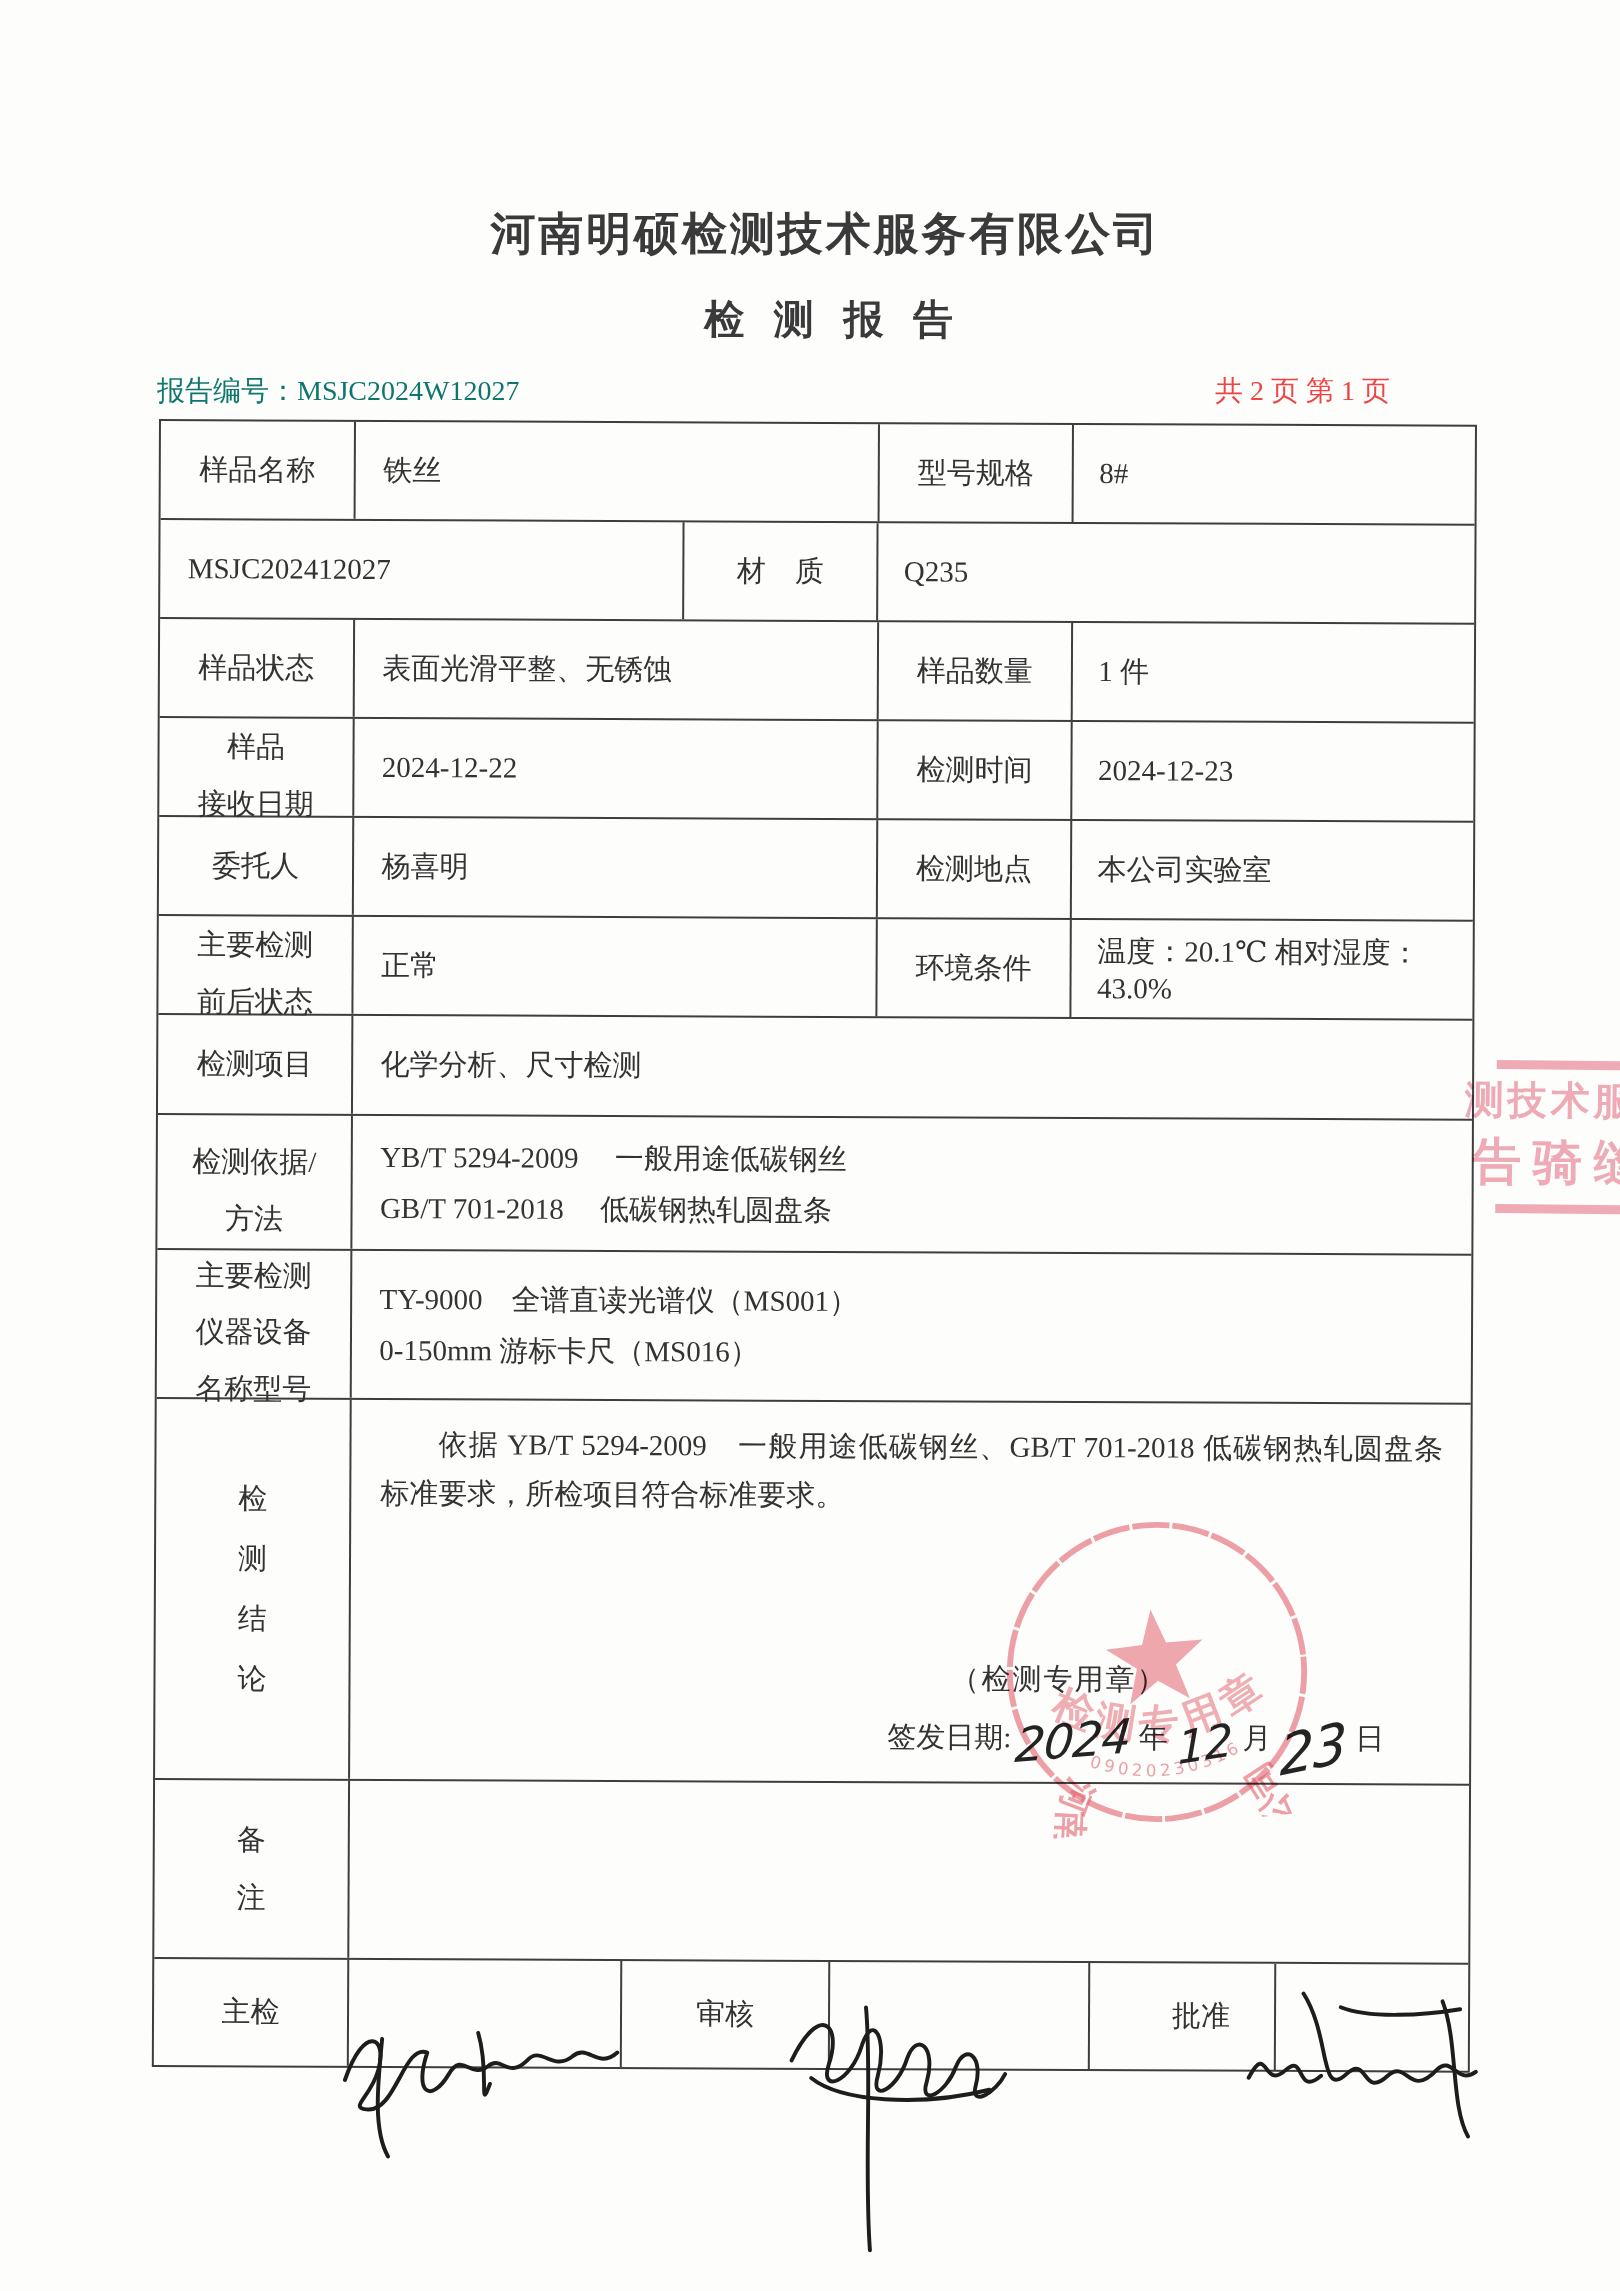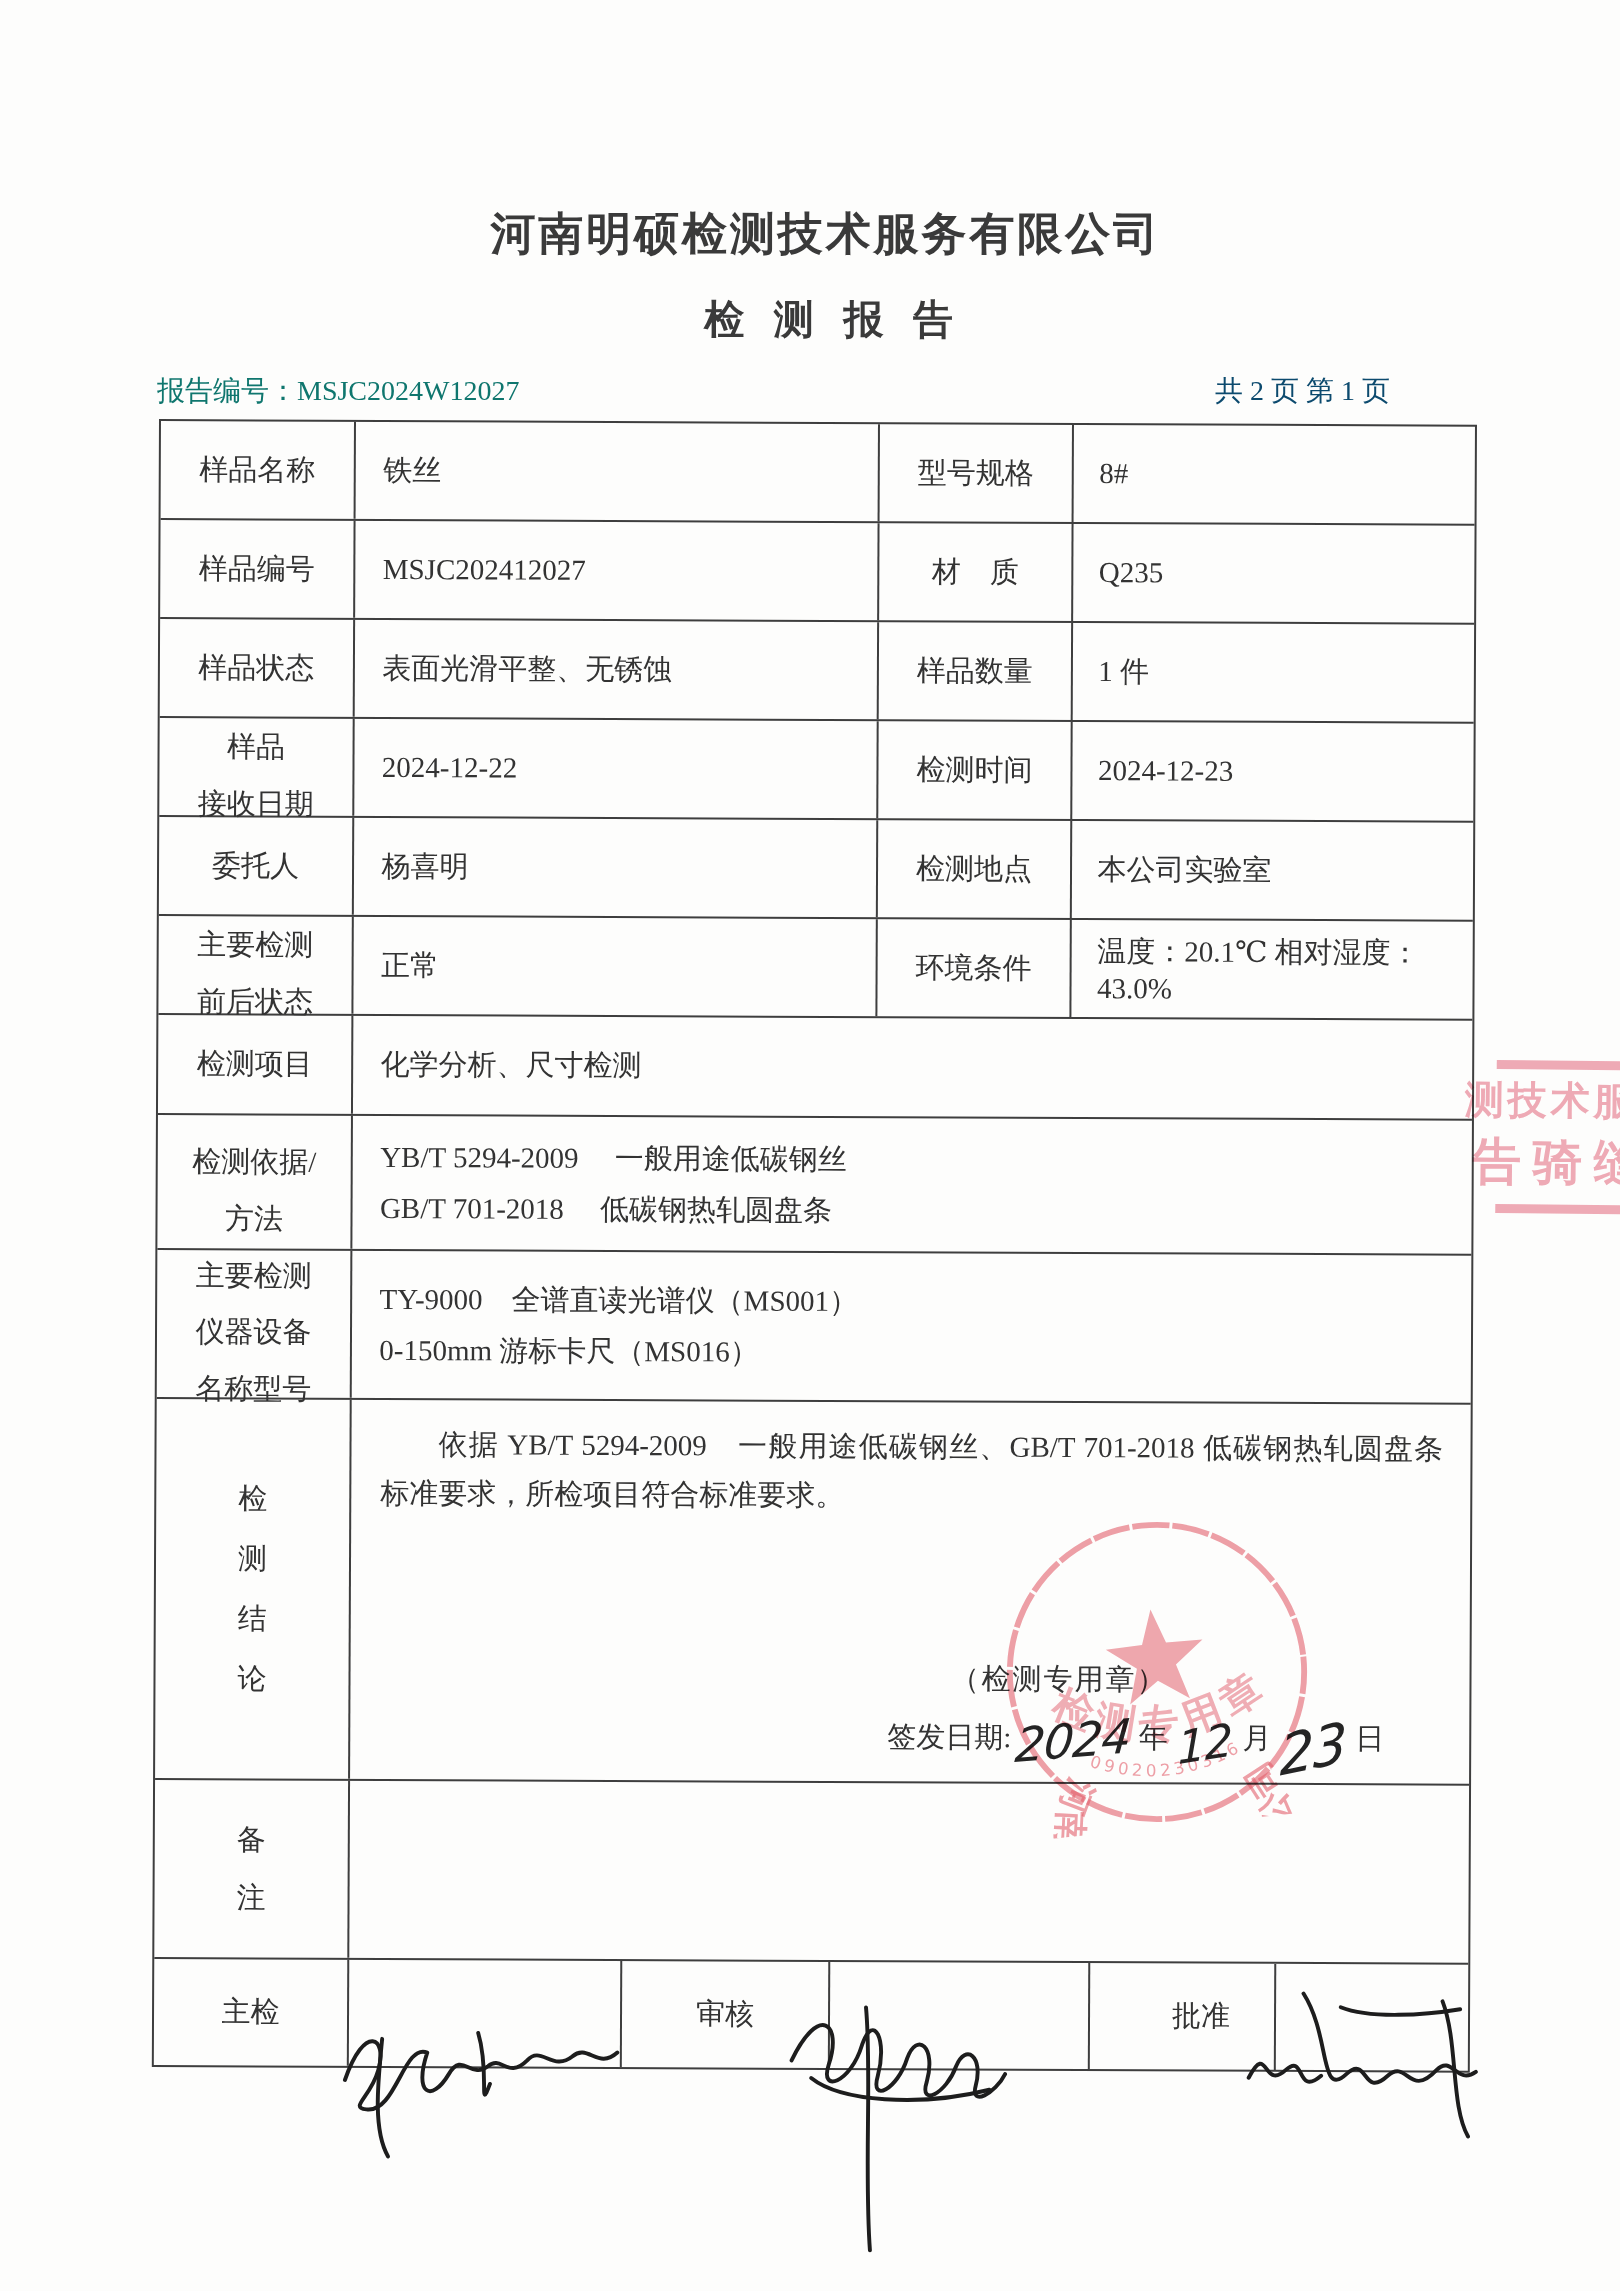--- a/index.html
+++ b/index.html
@@ -13,21 +13,21 @@
     position:absolute;top:204px;left:0;width:100%;text-align:center;
     font-size:45px;font-weight:700;letter-spacing:2.9px;color:#3a3a3a;
     transform:translateX(15.7px);
   }
   .doc-title{
     position:absolute;top:292px;left:0;width:100%;text-align:center;
     font-size:40px;font-weight:700;letter-spacing:9.8px;color:#3a3a3a;
     transform:translateX(23.5px);
   }
   .report-line{position:absolute;top:372px;left:157px;font-size:28px;color:#0f766e;}
-  .page-info{position:absolute;top:372px;left:1215px;width:245px;font-size:28px;color:#0c4a6e;}
+  .page-info{position:absolute;top:372px;left:1215px;width:245px;font-size:28px;color:#ef4444;}
 
   
   .sheet-table{
     position:absolute;left:159px;top:419px;width:1318px;
     border:2px solid #3e3e3e;box-sizing:border-box;
     transform:rotate(0.25deg);transform-origin:top left;
     font-size:29px;color:#333;
   }
   .trow{display:flex;border-bottom:2px solid #3e3e3e;box-sizing:border-box;}
   .trow:last-child{border-bottom:none;}
@@ -111,23 +111,20 @@
       </div>
     <div class="cell c3">
         <span>型号规格</span>
       </div>
     <div class="cell c4">
         <span>8#</span>
       </div>
   </div>
 
   <div class="trow h103">
-    <div class="cell c1">
-        <span>样品编号</span>
-      </div>
     <div class="cell c2">
         <span>MSJC202412027</span>
       </div>
     <div class="cell c3">
         <span>材　质</span>
       </div>
     <div class="cell c4">
         <span>Q235</span>
       </div>
   </div>

